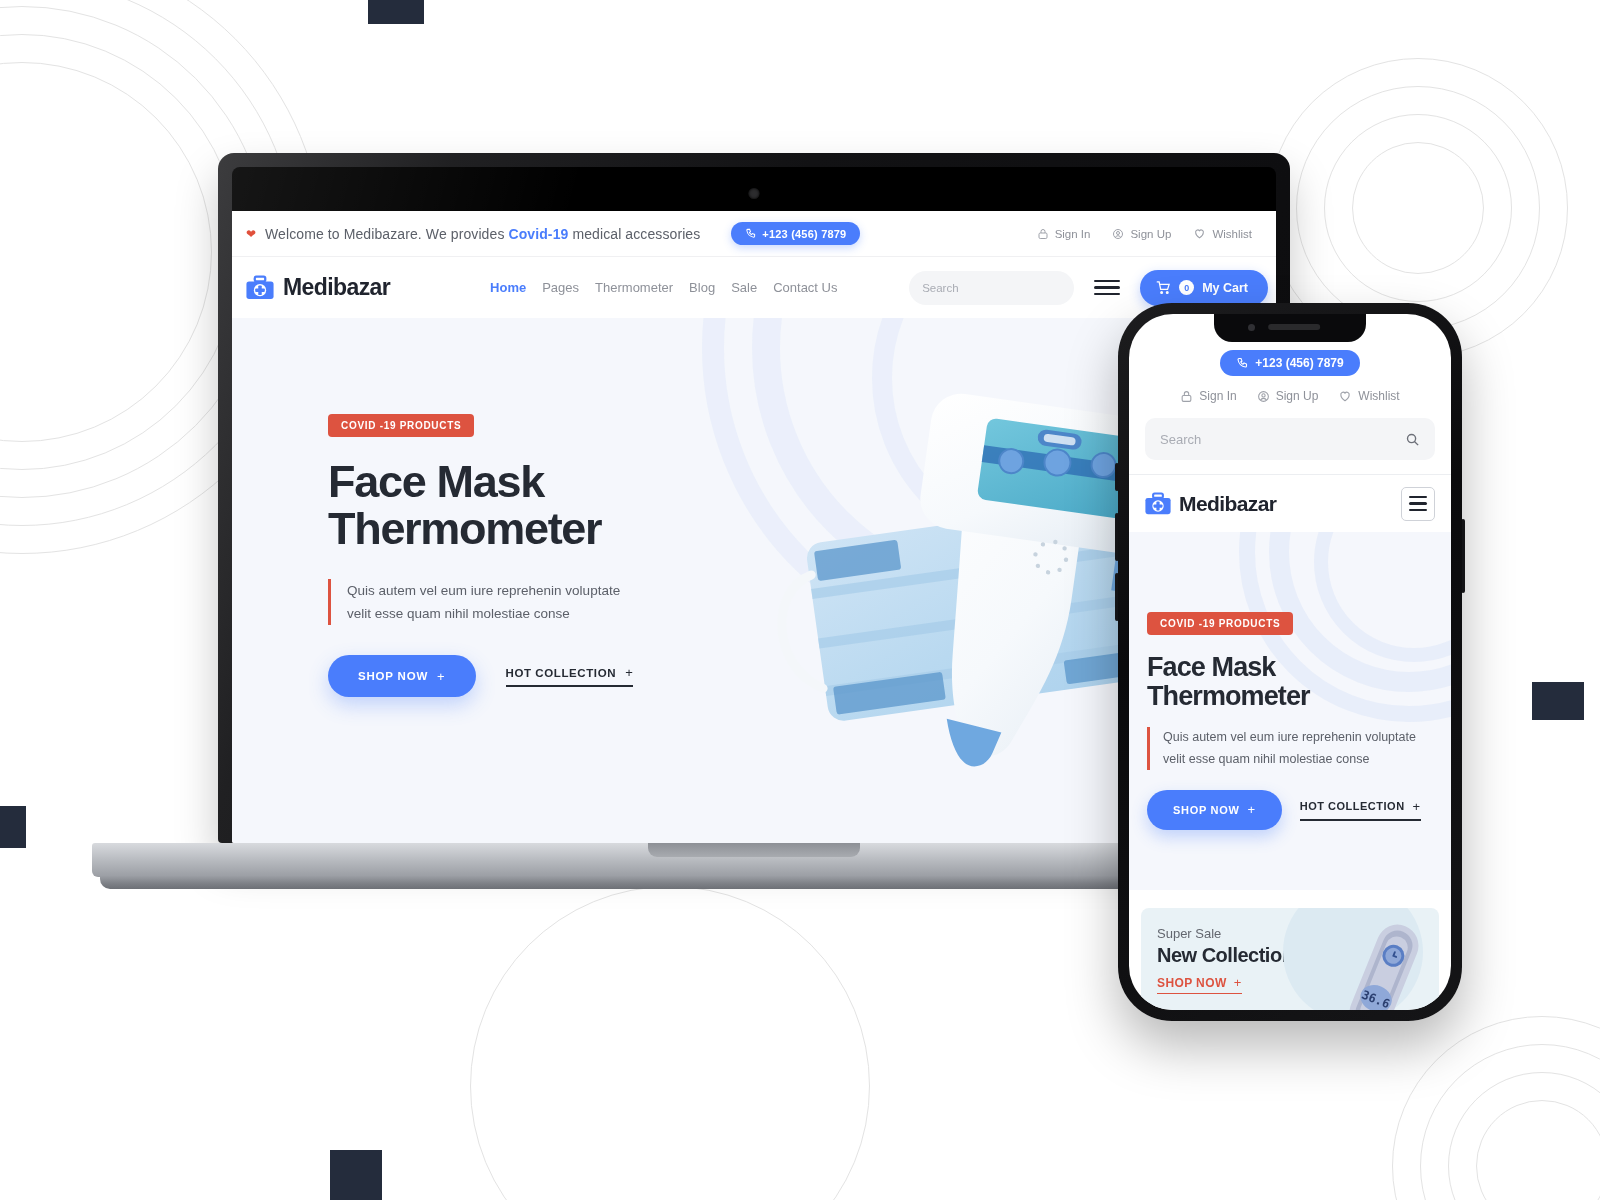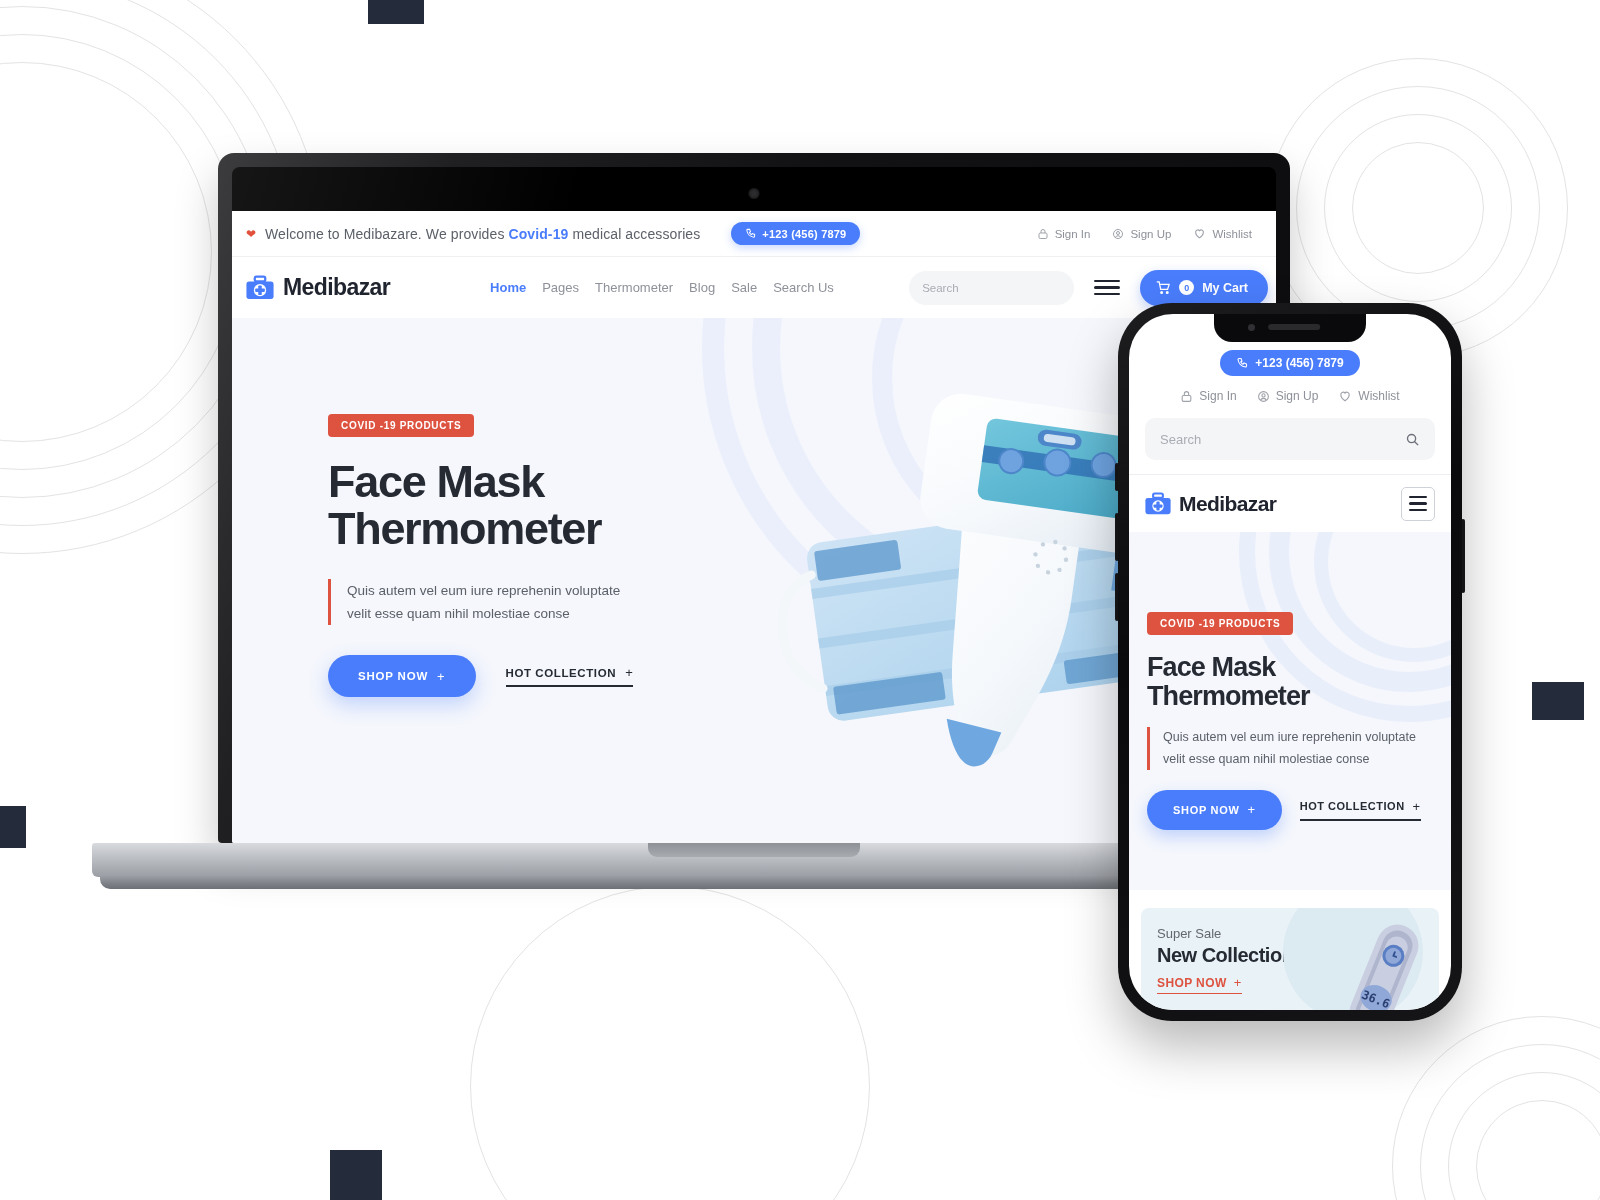--- a/index.html
+++ b/index.html
@@ -329,21 +329,21 @@
               <rect x="10.5" y="14.5" width="11" height="4" rx="1" fill="#4a7dfc"></rect>
             </svg>
             <span class="brand-name">Medibazar</span>
           </div>
           <div class="nav-links">
             <a class="nav-link active">Home</a>
             <a class="nav-link">Pages</a>
             <a class="nav-link">Thermometer</a>
             <a class="nav-link">Blog</a>
             <a class="nav-link">Sale</a>
-            <a class="nav-link">Search Us</a>
+            <a class="nav-link">Contact Us</a>
           </div>
           <div class="search-box">
             <input placeholder="Search" style="">
             <svg width="13" height="13" viewBox="0 0 24 24" fill="none" stroke="#6d7079" stroke-width="2.2">
               <circle cx="10.5" cy="10.5" r="6.5"></circle>
                 <path d="M15.5 15.5 L21 21"></path>
             </svg>
           </div>
           <div class="burger">
             <span></span>

